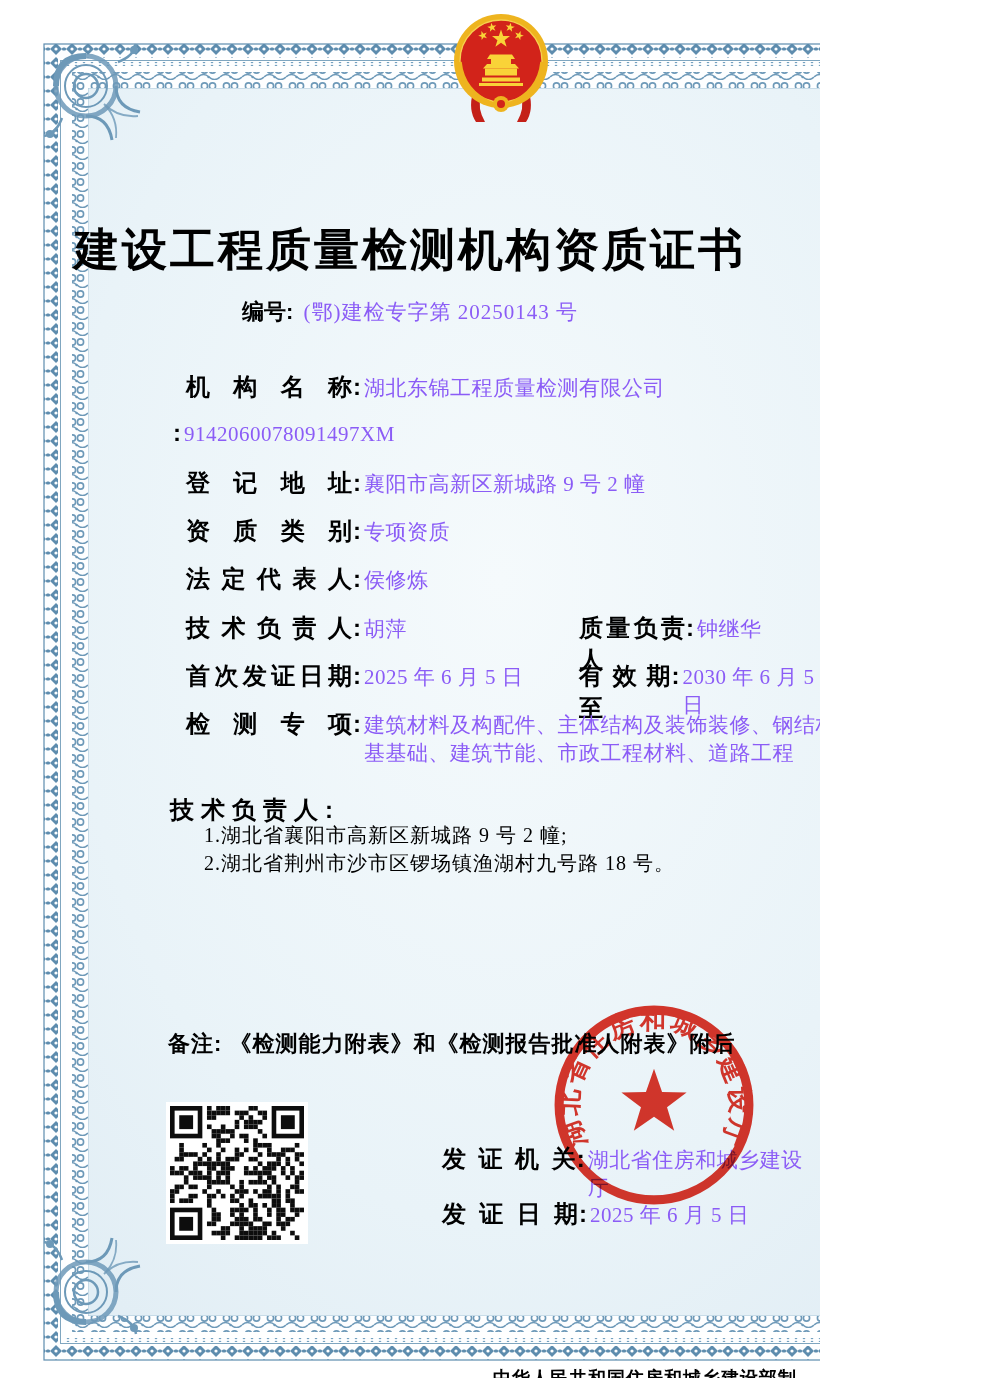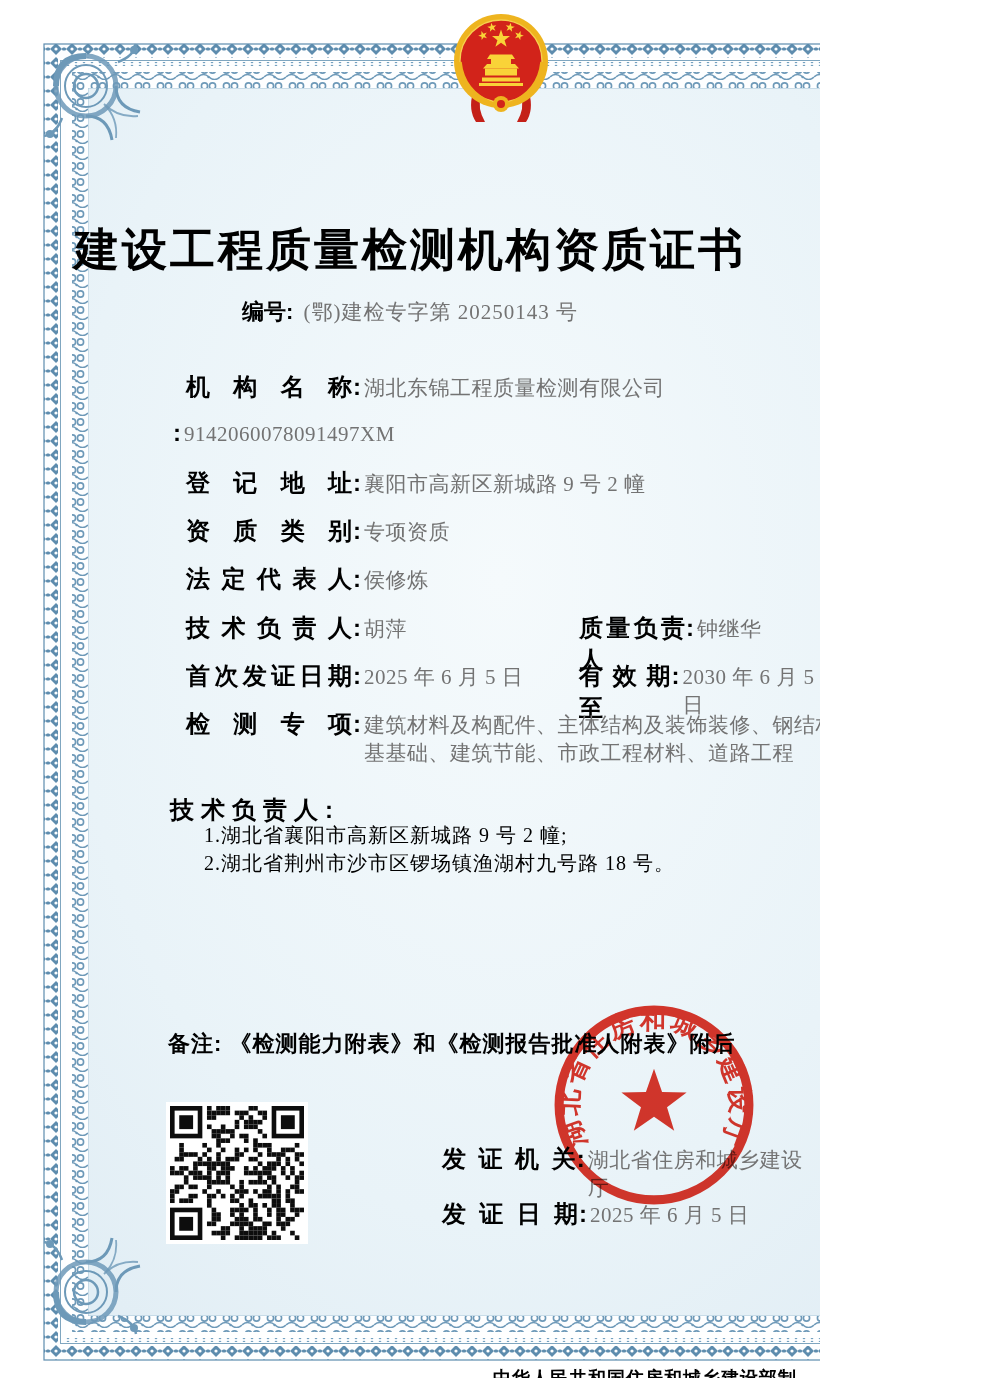--- a/index.html
+++ b/index.html
@@ -14,21 +14,21 @@
   .certno .val{font-family:"Liberation Serif","DejaVu Serif",serif;font-weight:normal;
                font-size:21px;margin-left:4px;letter-spacing:1px;}
   .row{position:absolute;display:flex;align-items:baseline;z-index:2;}
   .lab{display:inline-block;font-weight:bold;font-size:24px;
        text-align:justify;text-align-last:justify;margin-left:14px;}
   .lab-l{width:166px;}
   .lab-r{width:106px;}
   .lab-i{width:136px;}
   .colon{font-weight:bold;font-size:24px;margin:0 3px 0 1px;}
   .val{font-family:"Liberation Serif","DejaVu Serif",serif;font-size:21px;
-       letter-spacing:0.5px;color:#737373;}
+       letter-spacing:0.5px;color:#8b5cf6;}
   .val-multi{width:532px;line-height:28px;}
   .sites-header{position:absolute;left:170px;top:794px;font-size:24px;font-weight:bold;
                 letter-spacing:7px;z-index:2;}
   .site-item{position:absolute;left:204px;font-family:"Liberation Serif","DejaVu Serif",serif;
              font-size:20px;letter-spacing:1px;z-index:2;}
   .remark{position:absolute;left:168px;top:1029px;font-size:22px;font-weight:bold;
           letter-spacing:1px;z-index:2;}
   .qr{position:absolute;left:166px;top:1102px;width:142px;height:142px;background:#fff;
       padding:4px;box-sizing:border-box;z-index:2;}
   .seal-svg{position:absolute;left:549px;top:1000px;z-index:5;

